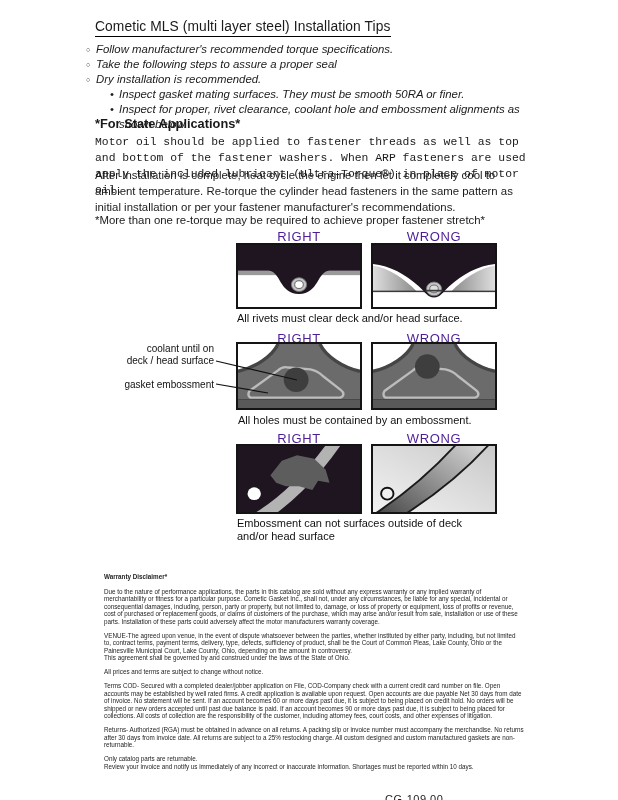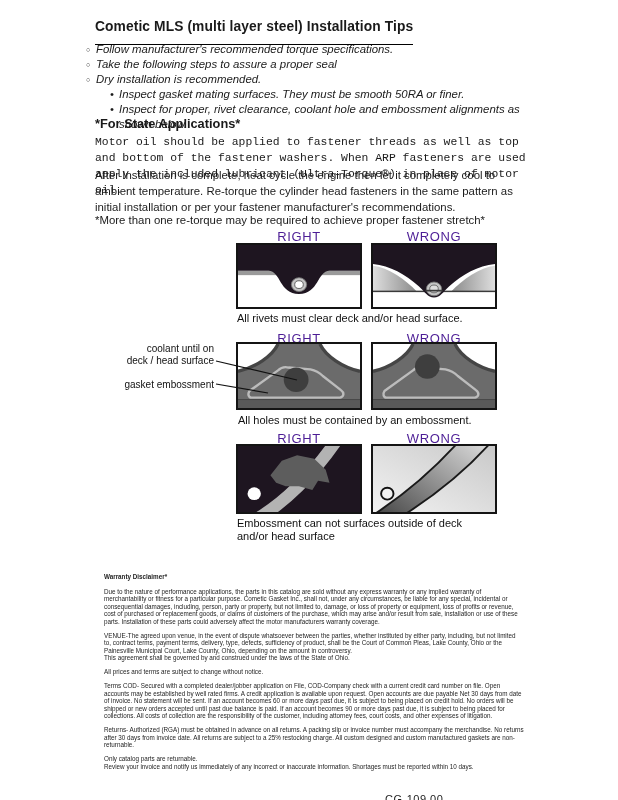--- a/index.html
+++ b/index.html
@@ -4,22 +4,22 @@
 <style>
   * { margin:0; padding:0; box-sizing:border-box; }
   html,body { background:#888; }
   .page {
     position:relative; width:618px; height:800px; background:#ffffff;
     font-family:"Liberation Sans", sans-serif; color:#1a1a1a; overflow:hidden;
     margin:0 auto;
   }
   .abs { position:absolute; }
   .title {
-    left:95px; top:19px; font-size:13.8px; font-weight:bold;
-    border-bottom:1.6px solid #000; padding-bottom:10px; letter-spacing:.1px;
+    left:95px; top:19px; font-size:13.8px; font-weight:normal;
+    border-bottom:1.6px solid #000; padding-bottom:2px; letter-spacing:.1px;
   }
   .bullets { left:86px; top:42px; width:450px; font-size:11.4px; line-height:15px; }
   .bullet { display:flex;font-style:italic; }
   .bullet .mark { width:10px; font-size:7px; line-height:15px; text-align:left; flex:0 0 10px; }
   .bullet.sub { margin-left:24px; }
   .bullet.sub .mark { font-size:11px; width:9px; flex:0 0 9px; }
   .diesel-h { left:95px; top:116px; font-size:12.8px; font-weight:bold; }
   .para { left:95px; width:438px; font-size:11.4px; line-height:16px; }
   .p1 { top:134px;font-family:Liberation Mono, monospace; } .p2 { top:167px; } .note { top:212px; }
   .dg-header { width:126px; text-align:center; font-size:13px; letter-spacing:.6px; color:#4c1d95; }

